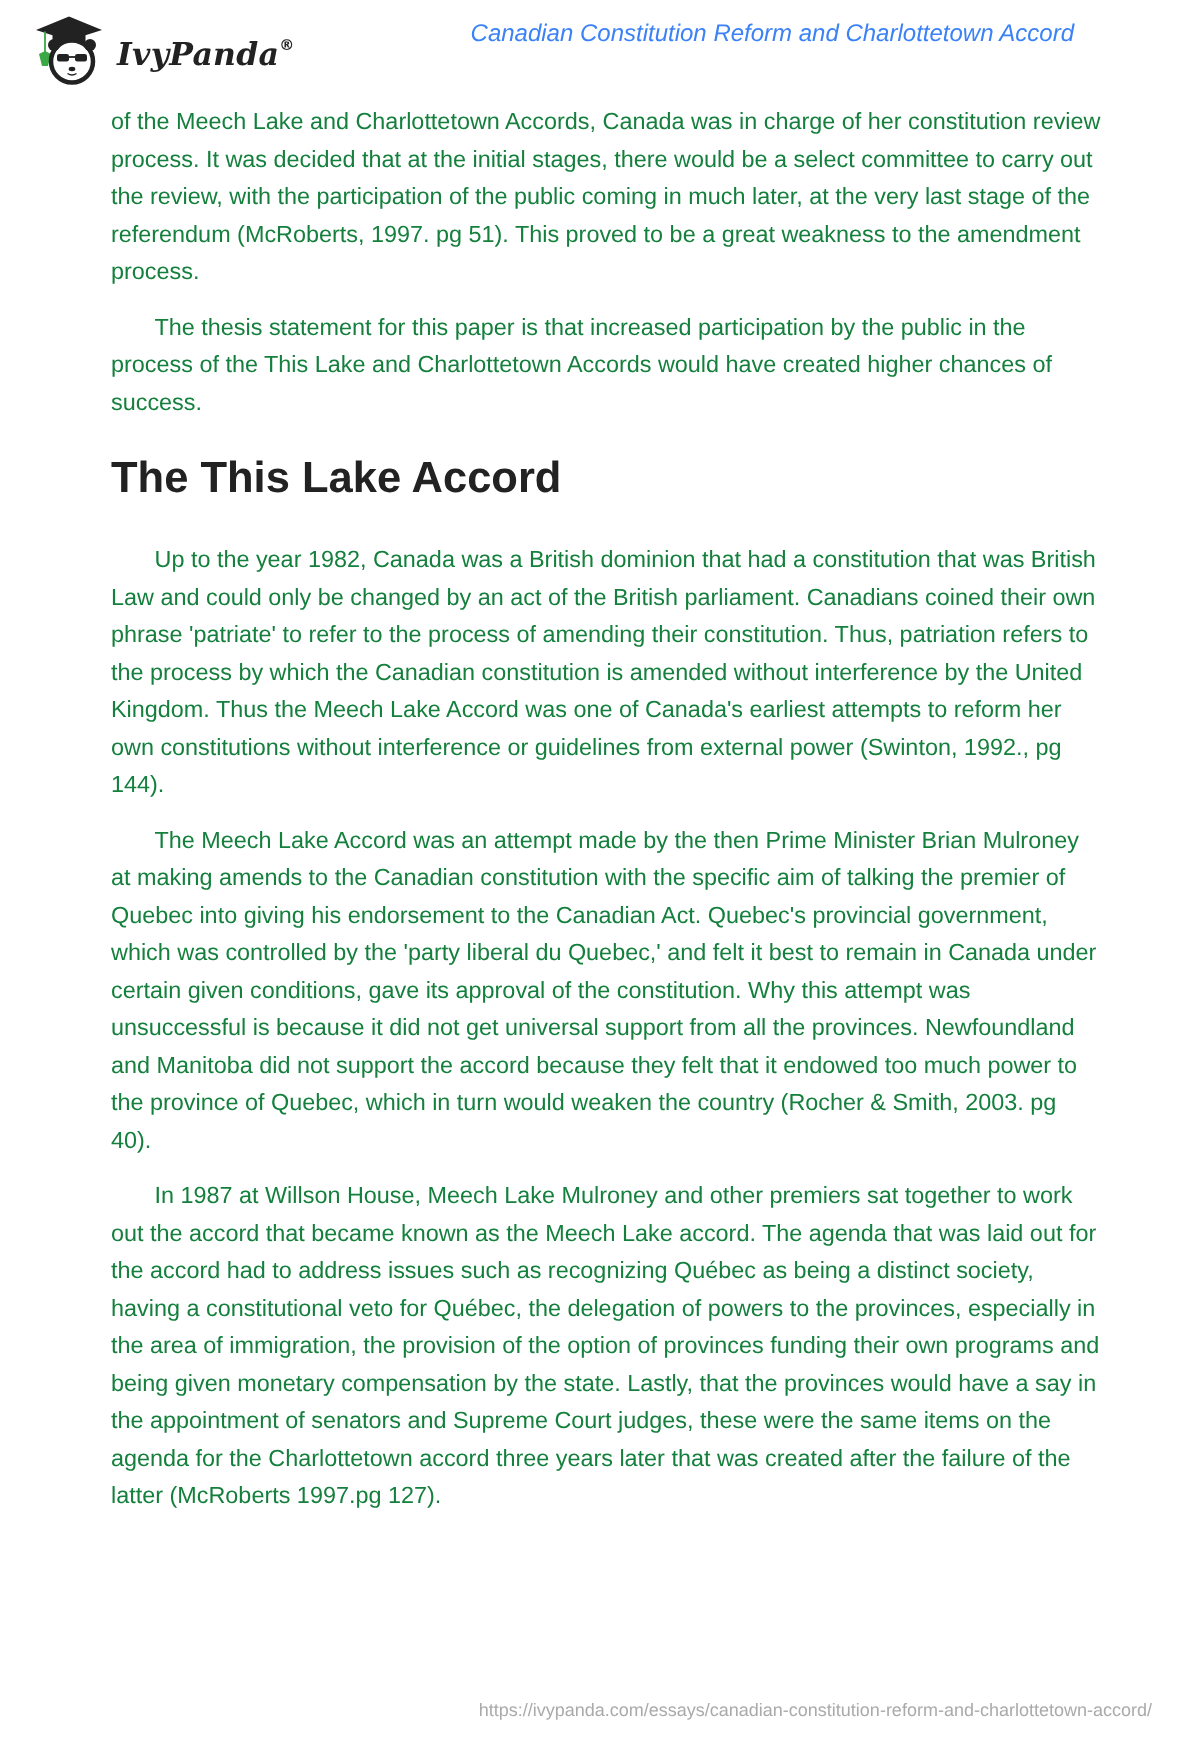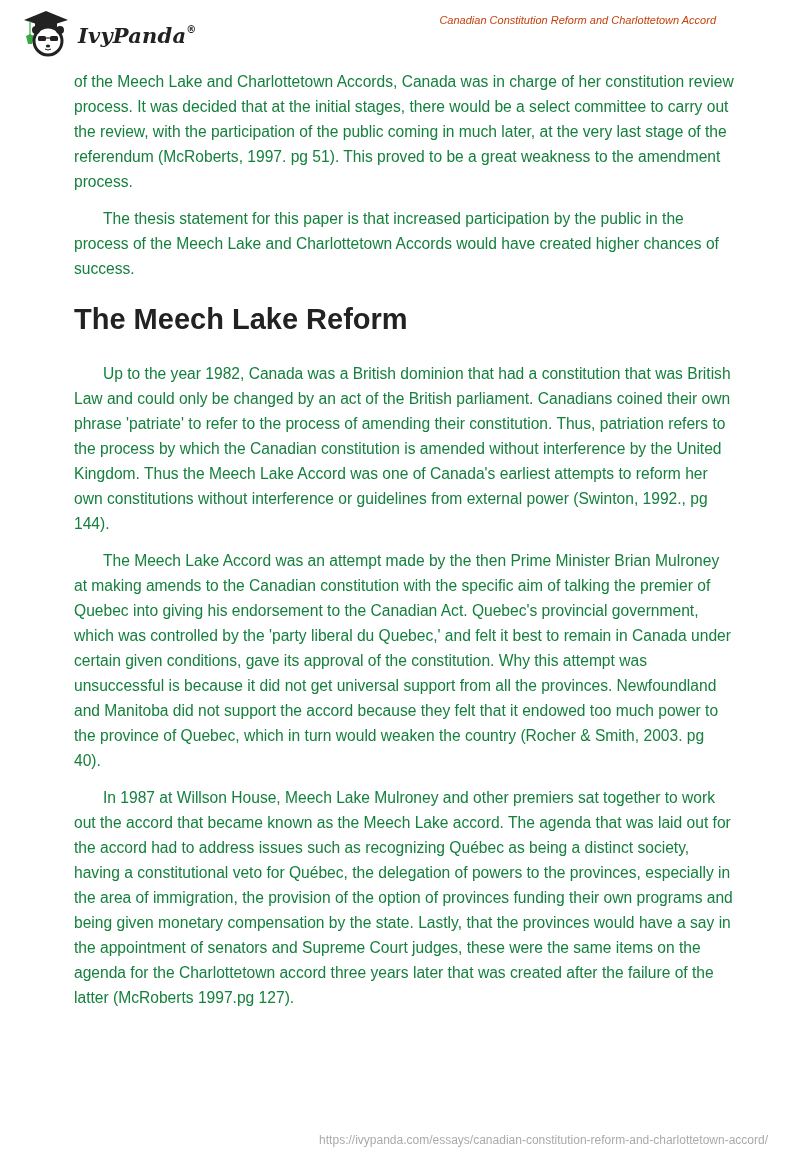--- a/index.html
+++ b/index.html
@@ -49,22 +49,22 @@
       font-size: 10px;
       font-weight: bold;
       vertical-align: super;
       position: relative;
       top: -2px;
     }
     .doc-title {
       position: absolute;
       right: 32px;
       top: 14px;
-      font-size: 11px;
-      color: #c2410c;
+      font-size: 16px;
+      color: #3b82f6;
     }
     .content {
       position: absolute;
       left: 74px;
       top: 69px;
       width: 660px;
     }
     .content p {
       margin: 0 0 12px 0;
       font-size: 15.6px;
@@ -113,20 +113,20 @@
       <ellipse cx="30" cy="38" rx="2.2" ry="1.5" fill="#222222"></ellipse>
       <path d="M27,41 Q30,43 33,41" stroke="#222222" stroke-width="1" fill="none"></path>
     </svg>
     <span class="logo-text"><span>IvyPanda</span><span class="logo-reg">®</span></span>
   </div>
   <div class="doc-title">Canadian Constitution Reform and Charlottetown Accord</div>
 </div>
 
 <div class="content">
   <p>of the Meech Lake and Charlottetown Accords, Canada was in charge of her constitution review process. It was decided that at the initial stages, there would be a select committee to carry out the review, with the participation of the public coming in much later, at the very last stage of the referendum (McRoberts, 1997. pg 51). This proved to be a great weakness to the amendment process.</p>
-  <p class="indent">The thesis statement for this paper is that increased participation by the public in the process of the Meech Lake and Charlottetown Accords would have created higher chances of success.</p>
-  <h2>The Meech Lake Reform</h2>
+  <p class="indent">The thesis statement for this paper is that increased participation by the public in the process of the This Lake and Charlottetown Accords would have created higher chances of success.</p>
+  <h2>The This Lake Accord</h2>
   <p class="indent">Up to the year 1982, Canada was a British dominion that had a constitution that was British Law and could only be changed by an act of the British parliament. Canadians coined their own phrase 'patriate' to refer to the process of amending their constitution. Thus, patriation refers to the process by which the Canadian constitution is amended without interference by the United Kingdom. Thus the Meech Lake Accord was one of Canada's earliest attempts to reform her own constitutions without interference or guidelines from external power (Swinton, 1992., pg 144).</p>
   <p class="indent">The Meech Lake Accord was an attempt made by the then Prime Minister Brian Mulroney at making amends to the Canadian constitution with the specific aim of talking the premier of Quebec into giving his endorsement to the Canadian Act. Quebec's provincial government, which was controlled by the 'party liberal du Quebec,' and felt it best to remain in Canada under certain given conditions, gave its approval of the constitution. Why this attempt was unsuccessful is because it did not get universal support from all the provinces. Newfoundland and Manitoba did not support the accord because they felt that it endowed too much power to the province of Quebec, which in turn would weaken the country (Rocher &amp; Smith, 2003. pg 40).</p>
   <p class="indent">In 1987 at Willson House, Meech Lake Mulroney and other premiers sat together to work out the accord that became known as the Meech Lake accord. The agenda that was laid out for the accord had to address issues such as recognizing Québec as being a distinct society, having a constitutional veto for Québec, the delegation of powers to the provinces, especially in the area of immigration, the provision of the option of provinces funding their own programs and being given monetary compensation by the state. Lastly, that the provinces would have a say in the appointment of senators and Supreme Court judges, these were the same items on the agenda for the Charlottetown accord three years later that was created after the failure of the latter (McRoberts 1997.pg 127).</p>
 </div>
 
 <div class="footer-url">https://ivypanda.com/essays/canadian-constitution-reform-and-charlottetown-accord/</div>
 
 </body></html>

